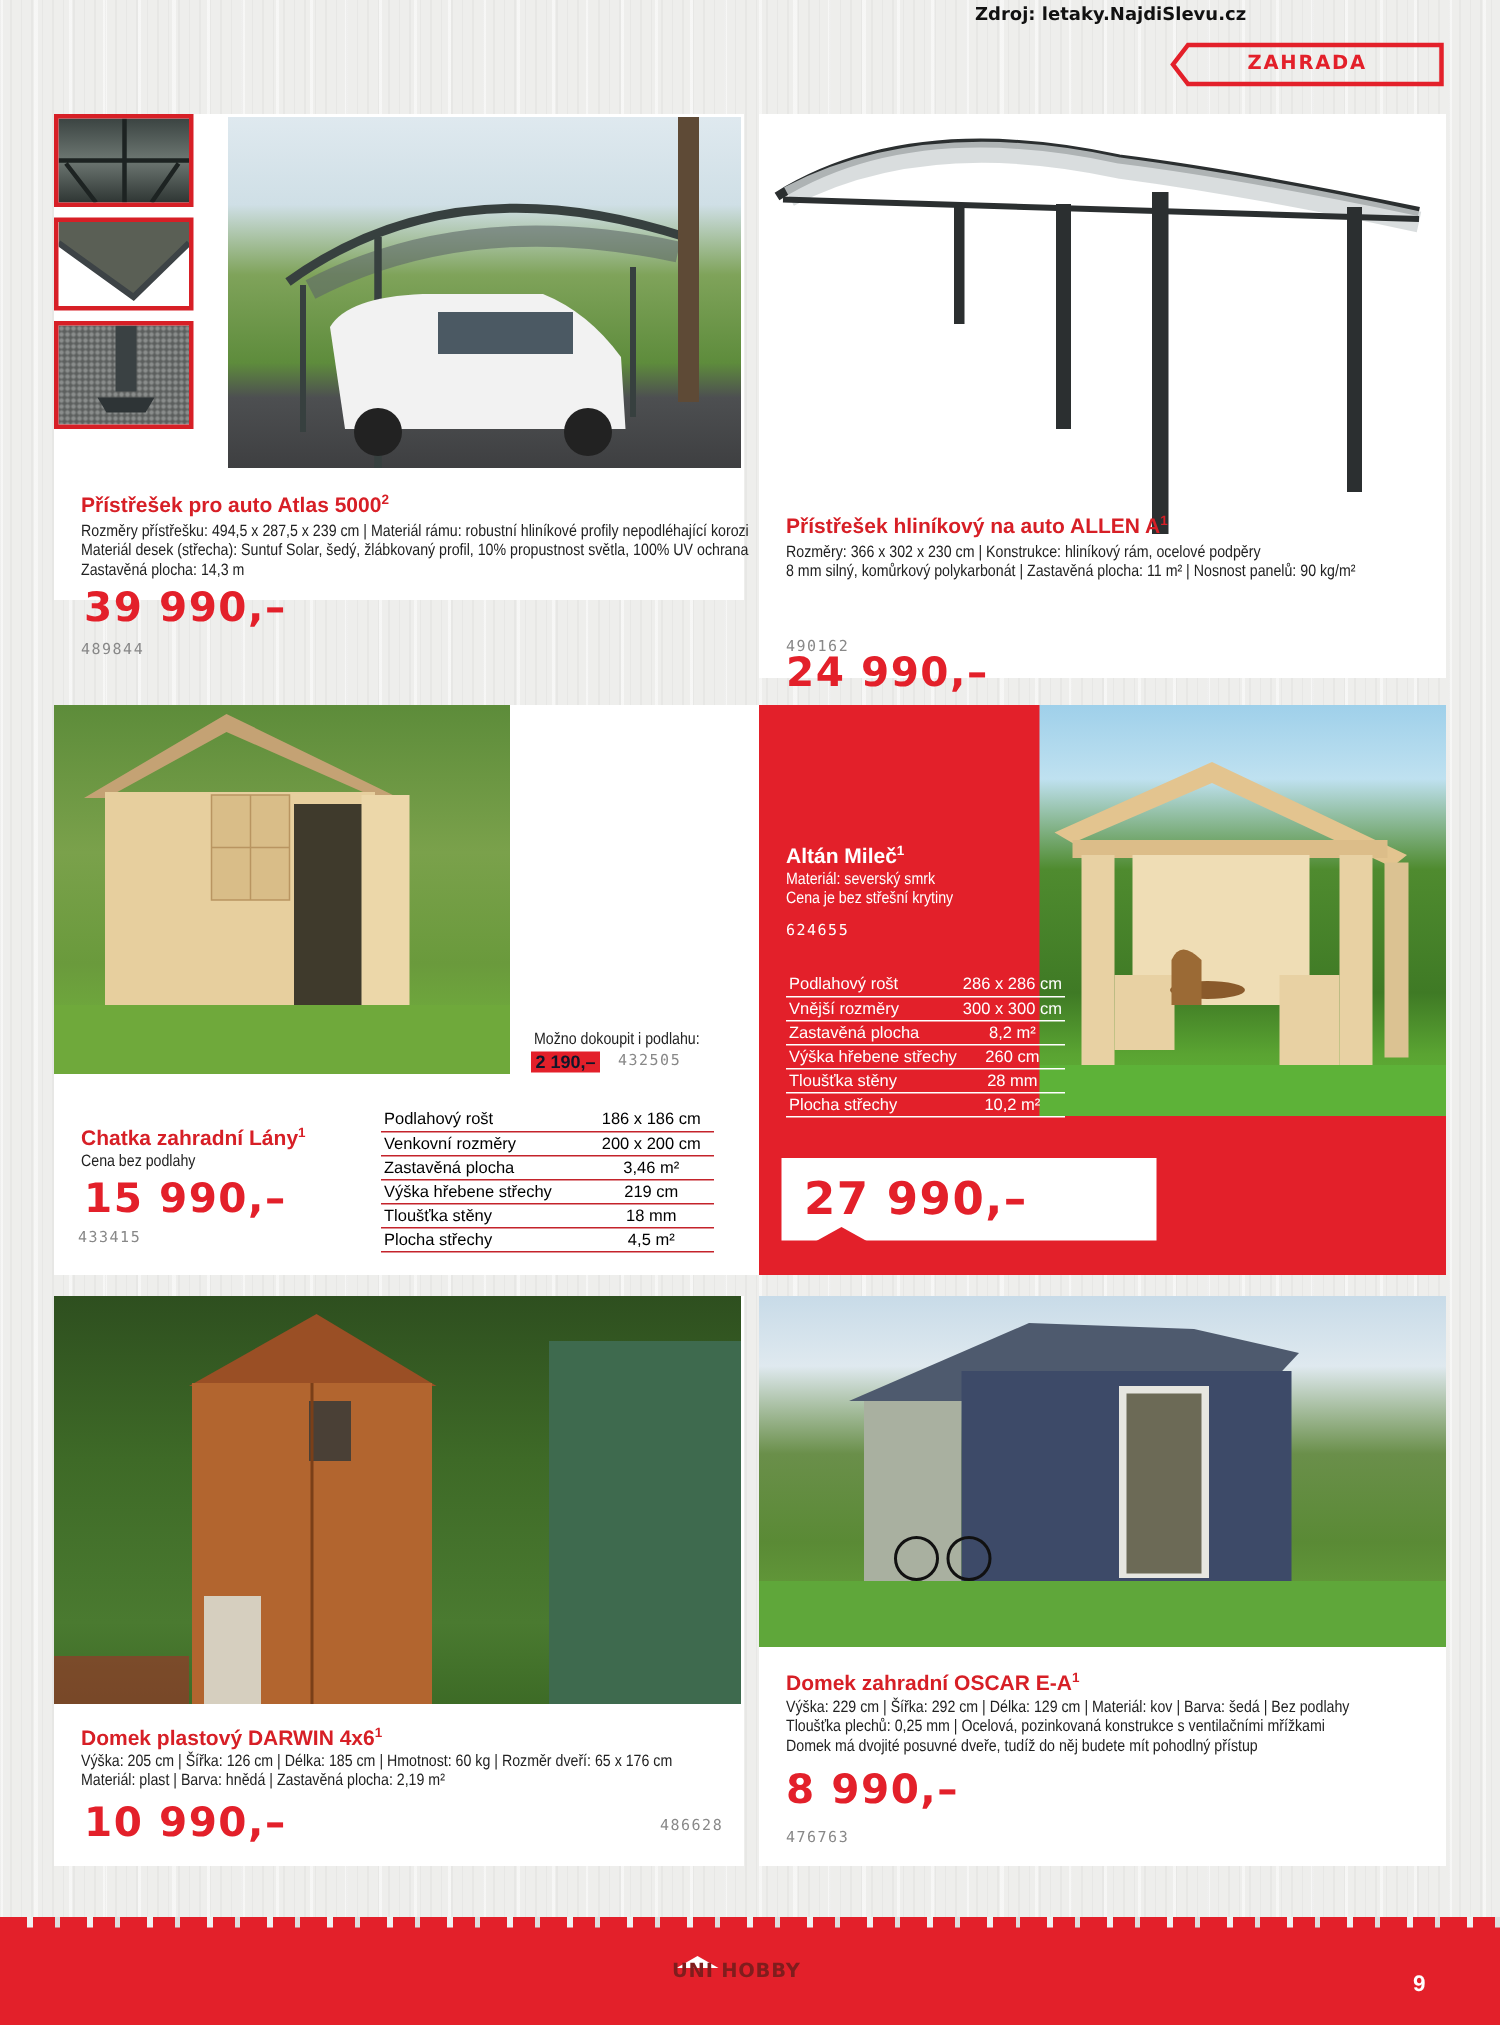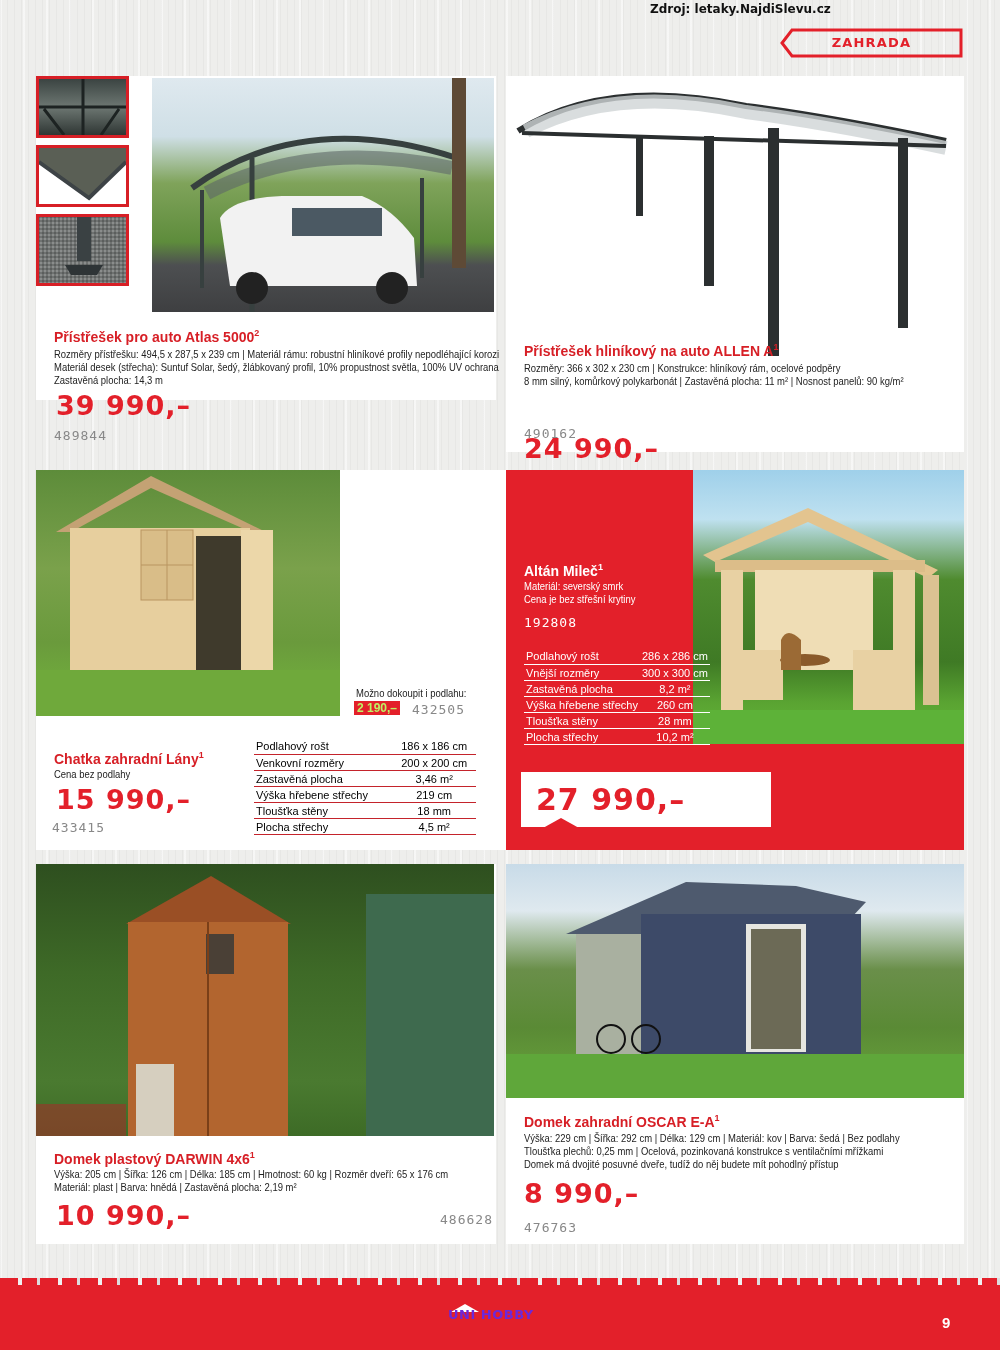--- a/index.html
+++ b/index.html
@@ -20,34 +20,34 @@
       position: absolute; left: 0; right: 0; top: 7px; text-align: center;
       color: #e3202a; font-weight: bold; font-size: 13px; letter-spacing: 1.2px;
       font-family: "DejaVu Sans", sans-serif;
     }
     .card { position: absolute; background: #fff; }
     .photo { position: absolute; overflow: hidden; }
     .title { position: absolute; color: #d71f26; font-weight: bold; font-size: 14px; font-family: "Liberation Sans Narrow", "Liberation Sans", sans-serif; transform-origin: left top; white-space: nowrap; }
     .title sup { font-size: 9px; }
     .desc { position: absolute; font-size: 11px; color: #222; line-height: 13px; white-space: nowrap; transform: scaleX(0.86); transform-origin: left top; }
     .price { position: absolute; color: #e3202a; font-weight: bold; font-size: 27px; letter-spacing: 1px; font-family: "DejaVu Sans", sans-serif; white-space: nowrap; }
-    .code { position: absolute; font-size: 13px; color: #888; letter-spacing: 1px; font-family: "DejaVu Sans Mono", monospace; }
+    .code { position: absolute; font-size: 10px; color: #888; letter-spacing: 1px; font-family: "DejaVu Sans Mono", monospace; }
     .thumb { position: absolute; border: 3px solid #d71f26; overflow: hidden; }
     table.spec { position: absolute; border-collapse: collapse; font-size: 11px; }
     table.spec td { padding: 1px 2px 0 2px; border-bottom: 1px solid #c4232b; white-space: nowrap; height: 16px; }
     table.spec td.v { text-align: center; }
     table.spec.white { color: #fff; }
     table.spec.white td { border-bottom: 1px solid #fff; }
     .footer {
       position: absolute; left: 0; top: 1285px; width: 1000px; height: 65px;
       background: #e3202a;
     }
     .footer-edge { position: absolute; left: 0; top: 1278px; width: 1000px; height: 12px;
       background: repeating-linear-gradient(90deg, #e3202a 0 18px, #f1f1f1 18px 22px, #e3202a 22px 37px, #ddd 37px 40px); }
-    .logo { position: absolute; left: 448px; top: 1307px; color: #6d28d9; font-weight: bold; font-size: 13px; letter-spacing: 0.5px; font-family: "DejaVu Sans", sans-serif; }
+    .logo { position: absolute; left: 448px; top: 1307px; color: #7f1d1d; font-weight: bold; font-size: 13px; letter-spacing: 0.5px; font-family: "DejaVu Sans", sans-serif; }
     .logo-roof { position: absolute; left: 451px; top: 1304px; width: 0; height: 0;
       border-left: 14px solid transparent; border-right: 14px solid transparent; border-bottom: 8px solid #fff; }
     .pagenum { position: absolute; left: 942px; top: 1314px; color: #fff; font-weight: bold; font-size: 15px; }
   </style>
 </head>
 <body>
 
 <div class="source">Zdroj: letaky.NajdiSlevu.cz</div>
 <div class="section-tag">
   <svg width="183" height="30">
@@ -130,21 +130,21 @@
       <rect x="34" y="58" width="180" height="160" fill="#e7cf9e"></rect>
       <rect x="105" y="60" width="52" height="70" fill="#d9bd88" stroke="#b99561"></rect>
       <line x1="131" y1="60" x2="131" y2="130" stroke="#b99561"></line>
       <line x1="105" y1="95" x2="157" y2="95" stroke="#b99561"></line>
       <rect x="160" y="66" width="50" height="148" fill="#3f3a2c"></rect>
       <rect x="205" y="60" width="32" height="160" fill="#ecd7a9"></rect>
       <rect x="0" y="200" width="304" height="46" fill="#6fa93b"></rect>
     </svg>
   </div>
   <div style="position:absolute;left:320px;top:217px;font-size:11px;color:#222;transform:scaleX(0.86);transform-origin:left top;white-space:nowrap;">Možno dokoupit i podlahu:</div>
-  <div style="position:absolute;left:318px;top:231px;background:#e3202a;color:#bef264;font-weight:bold;font-size:12px;padding:0 3px;">2 190,–</div>
+  <div style="position:absolute;left:318px;top:231px;background:#e3202a;color:#0f172a;font-weight:bold;font-size:12px;padding:0 3px;">2 190,–</div>
   <div class="code" style="left:376px;top:232px;">432505</div>
 
   <div class="title" style="left:18px;top:280px;">
     <span>Chatka zahradní Lány</span><sup>1</sup>
   </div>
   <div class="desc" style="left:18px;top:298px;">Cena bez podlahy</div>
   <div class="price" style="left:20px;top:314px;">15 990,–</div>
   <div class="code" style="left:16px;top:350px;">433415</div>
 
   <table class="spec" style="left:218px;top:268px;width:222px;">
@@ -193,21 +193,21 @@
       <rect x="0" y="240" width="271" height="34" fill="#5db238"></rect>
     </svg>
   </div>
   <div class="title" style="left:18px;top:92px;color:#fff;">
     <span>Altán Mileč</span><sup>1</sup>
   </div>
   <div class="desc" style="left:18px;top:110px;color:#fff;">
     <div>Materiál: severský smrk</div>
     <div>Cena je bez střešní krytiny</div>
   </div>
-  <div class="code" style="left:18px;top:145px;color:#fff;">192808</div>
+  <div class="code" style="left:18px;top:145px;color:#fff;">624655</div>
 
   <table class="spec white" style="left:18px;top:178px;width:162px;">
     <tbody>
         <tr>
           <td>Podlahový rošt</td>
           <td class="v">286 x 286 cm</td>
         </tr>
     <tr>
           <td>Vnější rozměry</td>
           <td class="v">300 x 300 cm</td>

